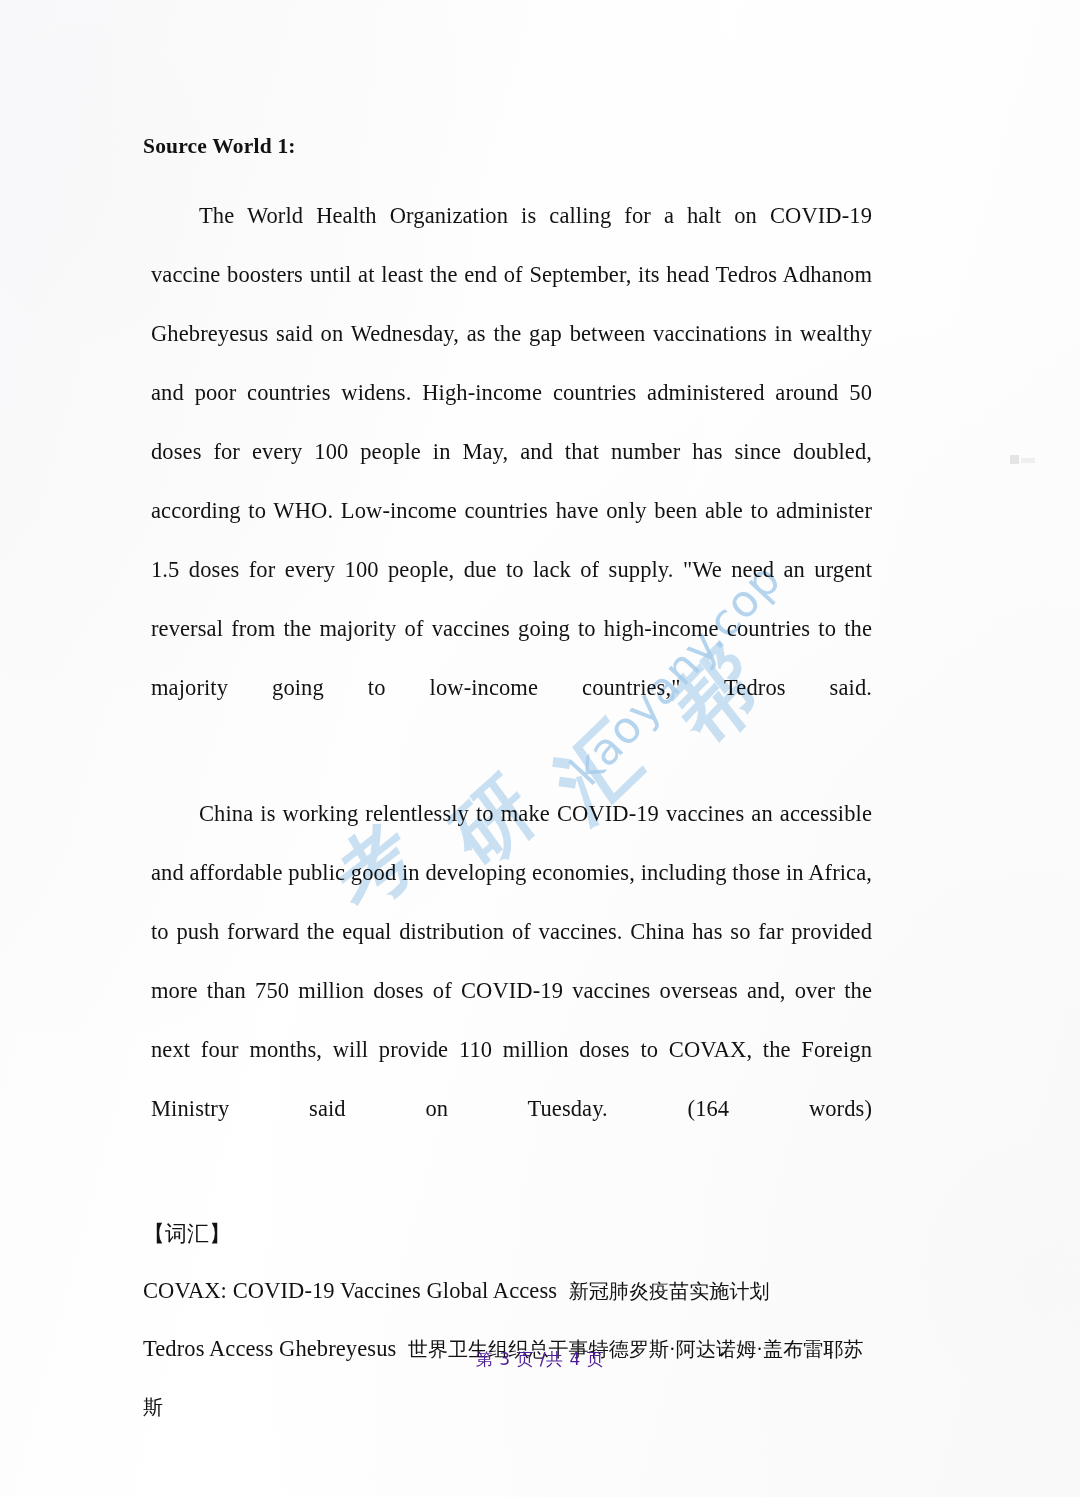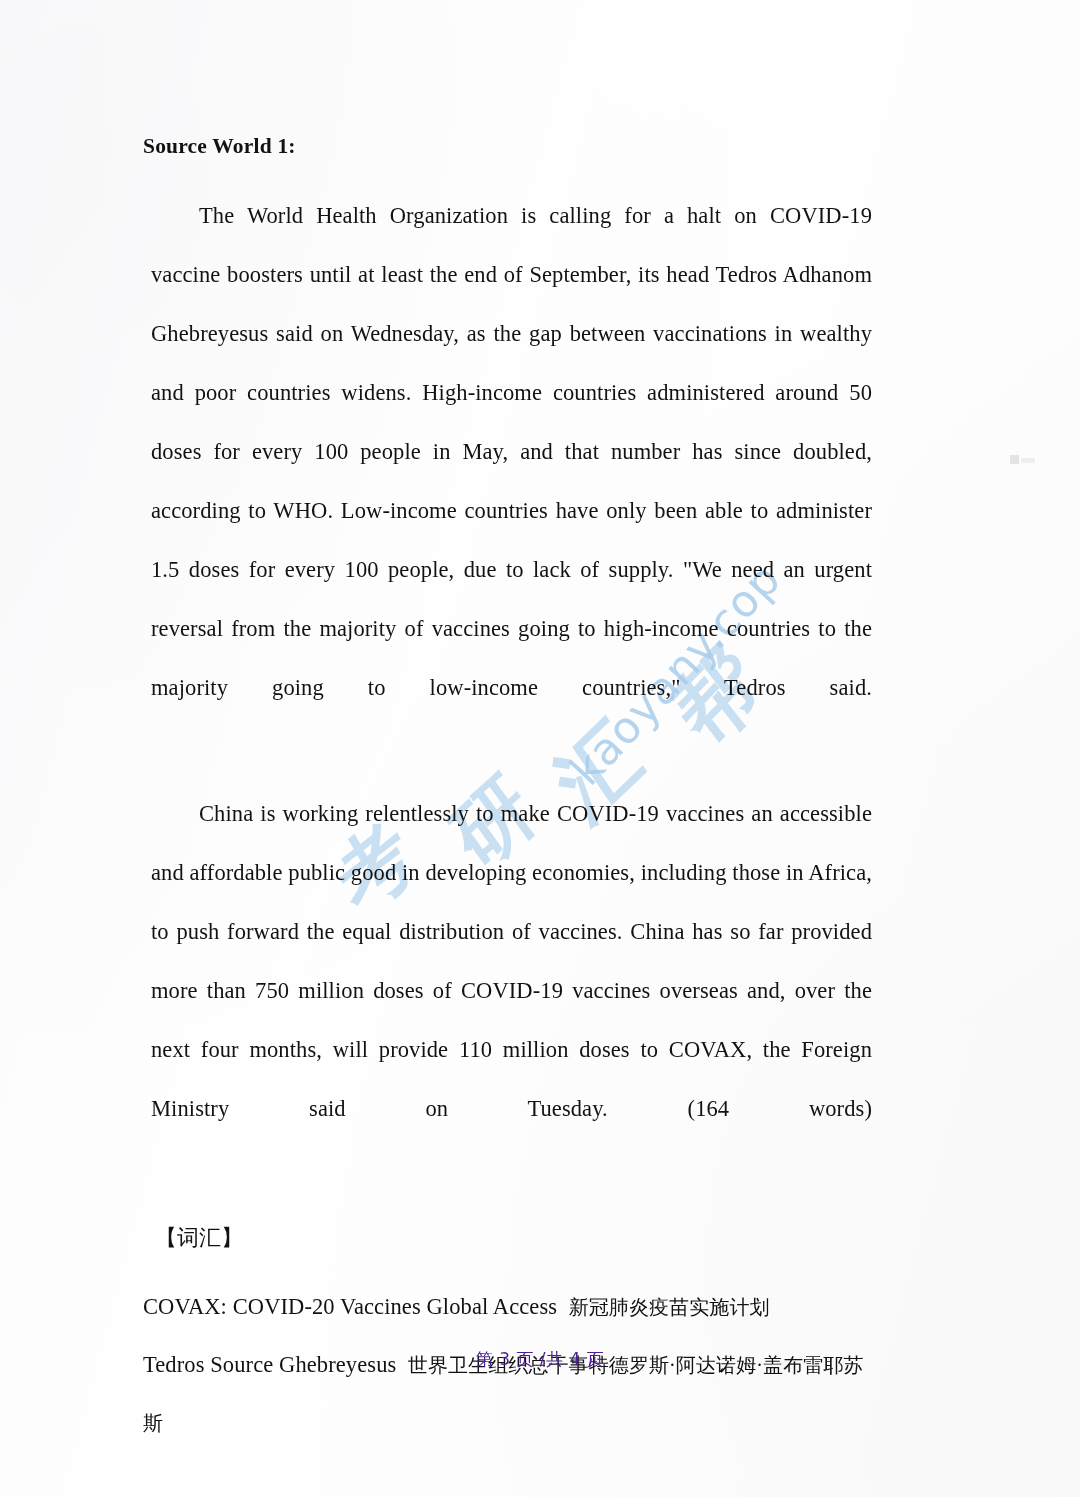--- a/index.html
+++ b/index.html
@@ -126,21 +126,21 @@
   
   .body-par::after {
     content: "";
     display: inline-block;
     width: 100%;
   }
 
   .vocab-heading {
     font-size: 22px;
     line-height: 57px;
-    margin: 12px;
+    margin: 0;
     text-indent: 0;
     font-family: "DejaVu Sans", "Liberation Serif", sans-serif;
   }
 
   .vocab-block {
     margin: 0;
   }
 
   .vocab-line {
     font-size: 22.5px;
@@ -191,25 +191,25 @@
     <h1 class="section-heading">Source World 1:</h1>
 
     <p class="body-par">The World Health Organization is calling for a halt on COVID-19 vaccine boosters until at least the end of September, its head Tedros Adhanom Ghebreyesus said on Wednesday, as the gap between vaccinations in wealthy and poor countries widens. High-income countries administered around 50 doses for every 100 people in May, and that number has since doubled, according to WHO. Low-income countries have only been able to administer 1.5 doses for every 100 people, due to lack of supply. "We need an urgent reversal from the majority of vaccines going to high-income countries to the majority going to low-income countries," Tedros said.</p>
 
     <p class="body-par">China is working relentlessly to make COVID-19 vaccines an accessible and affordable public good in developing economies, including those in Africa, to push forward the equal distribution of vaccines. China has so far provided more than 750 million doses of COVID-19 vaccines overseas and, over the next four months, will provide 110 million doses to COVAX, the Foreign Ministry said on Tuesday. (164 words)</p>
 
     <div class="vocab-block">
       <p class="vocab-heading">【词汇】</p>
 
       <p class="vocab-line">
-        <span>COVAX: COVID-20 Vaccines Global Access</span><span>&nbsp;&nbsp;</span><span class="cn">新冠肺炎疫苗实施计划</span>
+        <span>COVAX: COVID-19 Vaccines Global Access</span><span>&nbsp;&nbsp;</span><span class="cn">新冠肺炎疫苗实施计划</span>
       </p>
 
       <p class="vocab-line">
-        <span>Tedros Source Ghebreyesus</span><span>&nbsp;&nbsp;</span><span class="cn">世界卫生组织总干事特德罗斯·阿达诺姆·盖布雷耶苏斯</span>
+        <span>Tedros Access Ghebreyesus</span><span>&nbsp;&nbsp;</span><span class="cn">世界卫生组织总干事特德罗斯·阿达诺姆·盖布雷耶苏斯</span>
       </p>
     </div>
 
   </div>
 
   <div class="footer">第 3 页 /共 4 页</div>
 
 </div>
 
 </body></html>

